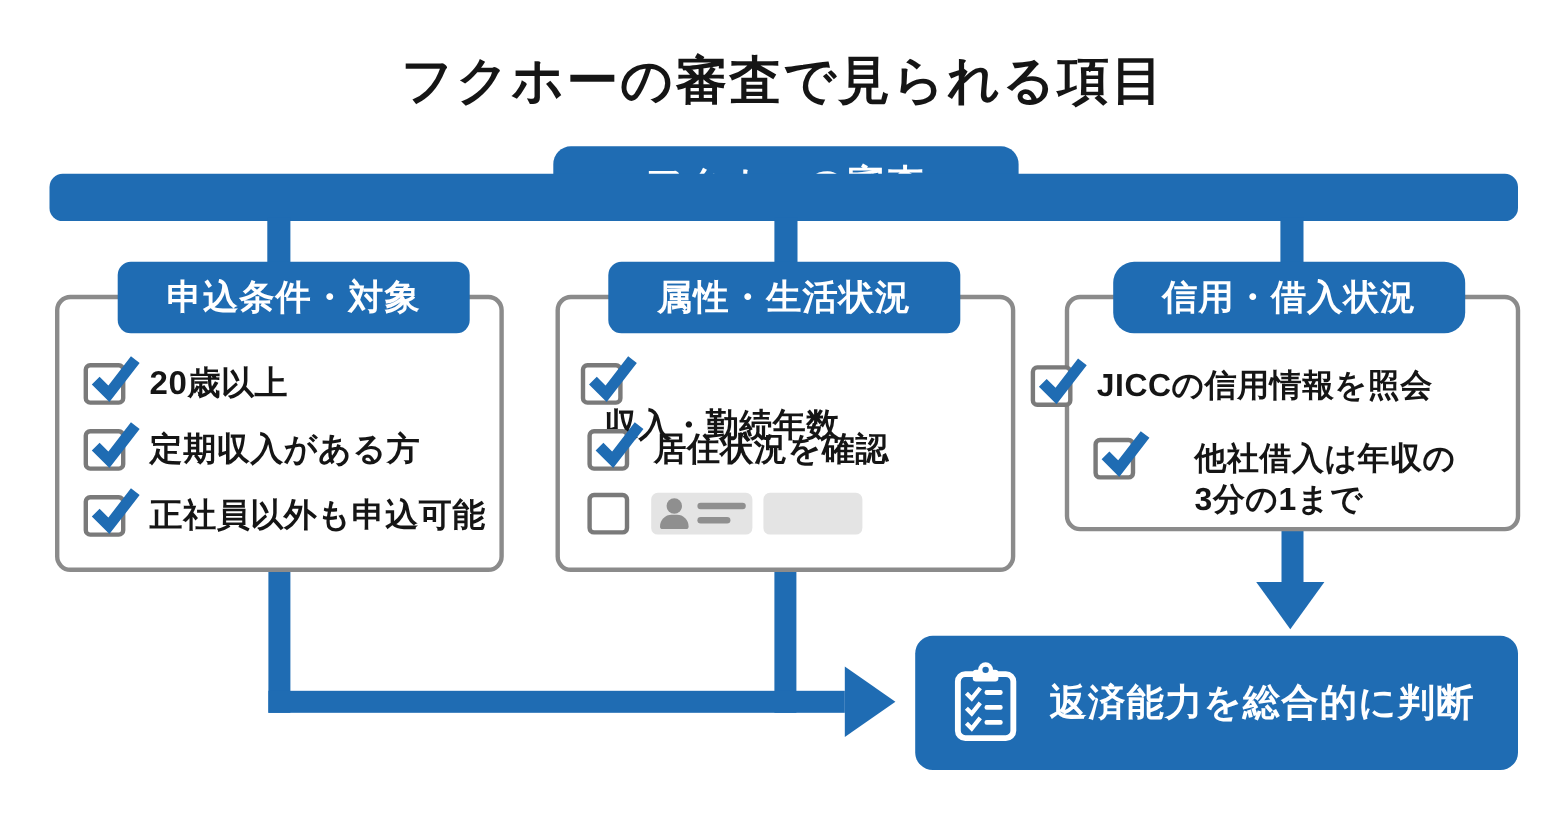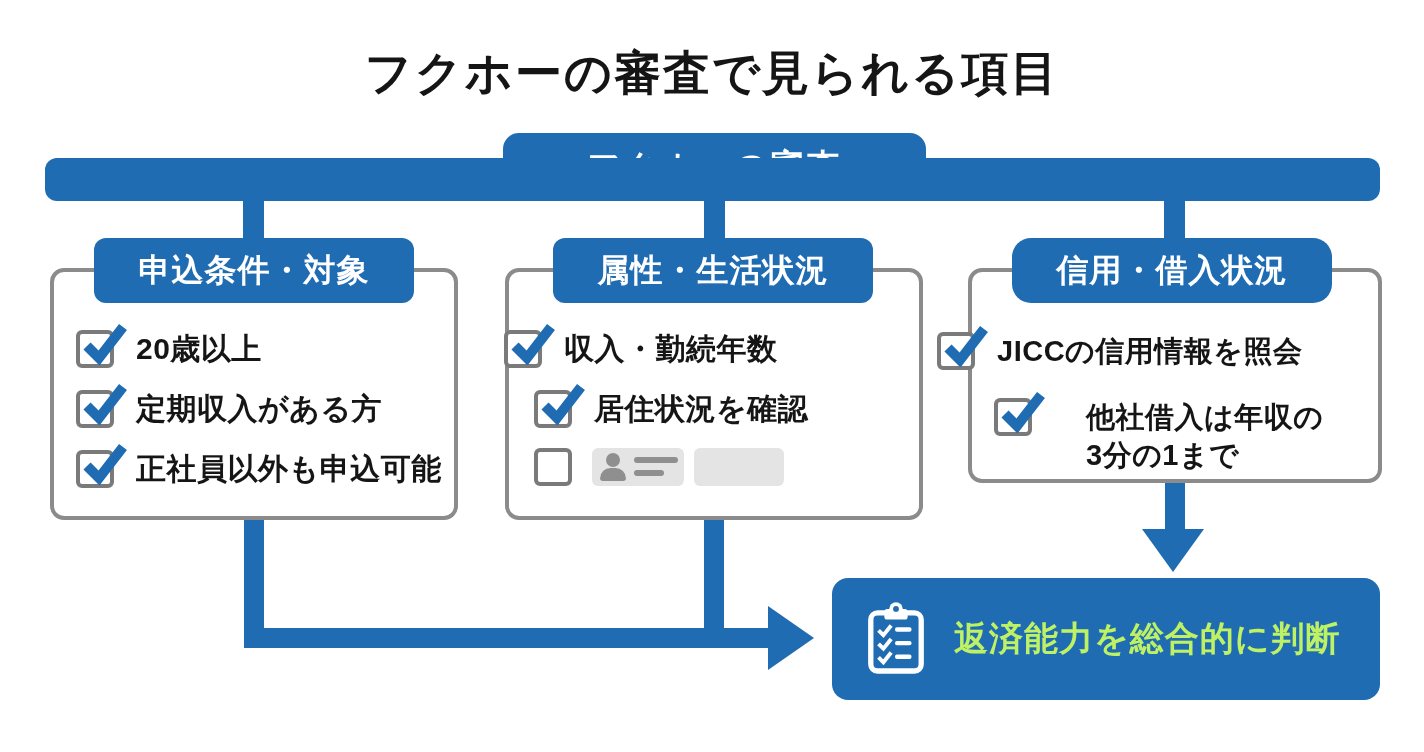--- a/index.html
+++ b/index.html
@@ -32,27 +32,27 @@
 
   
   .branch{position:absolute;background:#fff;border:4px solid var(--border-gray);
     border-radius:14px;z-index:2;}
   .b1{left:50px;top:268px;width:408px;height:252px;}
   .b2{left:505px;top:268px;width:418px;height:252px;}
   .b3{left:968px;top:268px;width:414px;height:215px;}
 
   .branch-tab{position:absolute;top:238px;width:320px;height:65px;background:var(--accent-blue);
     border-radius:12px;z-index:3;display:flex;align-items:center;justify-content:center;}
-  .t1{left:94px;} .t2{left:553px;} .t3{left:1012px;border-radius:19px;}
+  .t1{left:107px;} .t2{left:553px;} .t3{left:1012px;border-radius:19px;}
   .branch-tab span{color:#fff;font-size:32px;font-weight:800;letter-spacing:1px;}
 
   
   .item{position:absolute;display:flex;align-items:flex-start;z-index:4;}
   .b1r1{left:76px;top:330px;} .b1r2{left:76px;top:390px;} .b1r3{left:76px;top:450px;}
-  .b2r1{left:504px;top:330px;} .b2r2{left:534px;top:390px;} .b2r3{left:534px;top:448px;}
+  .b2r1{left:528px;top:330px;flex-direction:column;} .b2r2{left:534px;top:390px;} .b2r3{left:534px;top:448px;}
   .b3r1{left:937px;top:332px;} .b3r2{left:994px;top:398px;gap:32px;}
 
   .checkbox{position:relative;flex:0 0 auto;width:38px;height:38px;
     border:4px solid var(--checkbox-gray);border-radius:6px;background:#fff;}
   .checkbox .check{position:absolute;left:-1px;top:-14px;width:50px;height:48px;overflow:visible;}
   .item-label{margin-left:22px;font-size:30px;font-weight:800;color:var(--text-black);
     line-height:38px;letter-spacing:0.5px;white-space:nowrap;}
   .b3r1 .item-label,.b3r2 .item-label{font-size:29px;}
   .two-line{white-space:pre-line;}
 
@@ -79,21 +79,21 @@
     border-top:32px solid transparent;border-bottom:32px solid transparent;
     border-left:46px solid var(--accent-blue);}
   .arrow-down{position:absolute;left:1142px;top:529px;width:0;height:0;z-index:1;
     border-left:31px solid transparent;border-right:31px solid transparent;
     border-top:43px solid var(--accent-blue);}
 
   
   .result{position:absolute;left:832px;top:578px;width:548px;height:122px;
     background:var(--accent-blue);border-radius:16px;z-index:2;
     display:flex;align-items:center;padding-left:32px;}
-  .result-label{margin-left:26px;color:#bef264;font-size:34px;font-weight:800;
+  .result-label{margin-left:26px;color:#ffffff;font-size:34px;font-weight:800;
     letter-spacing:1px;white-space:nowrap;}
 </style>
 </head>
 <body>
 
 <div class="canvas">
 
   <h1 class="title">フクホーの審査で見られる項目</h1>
 
   <div class="root-tab">

